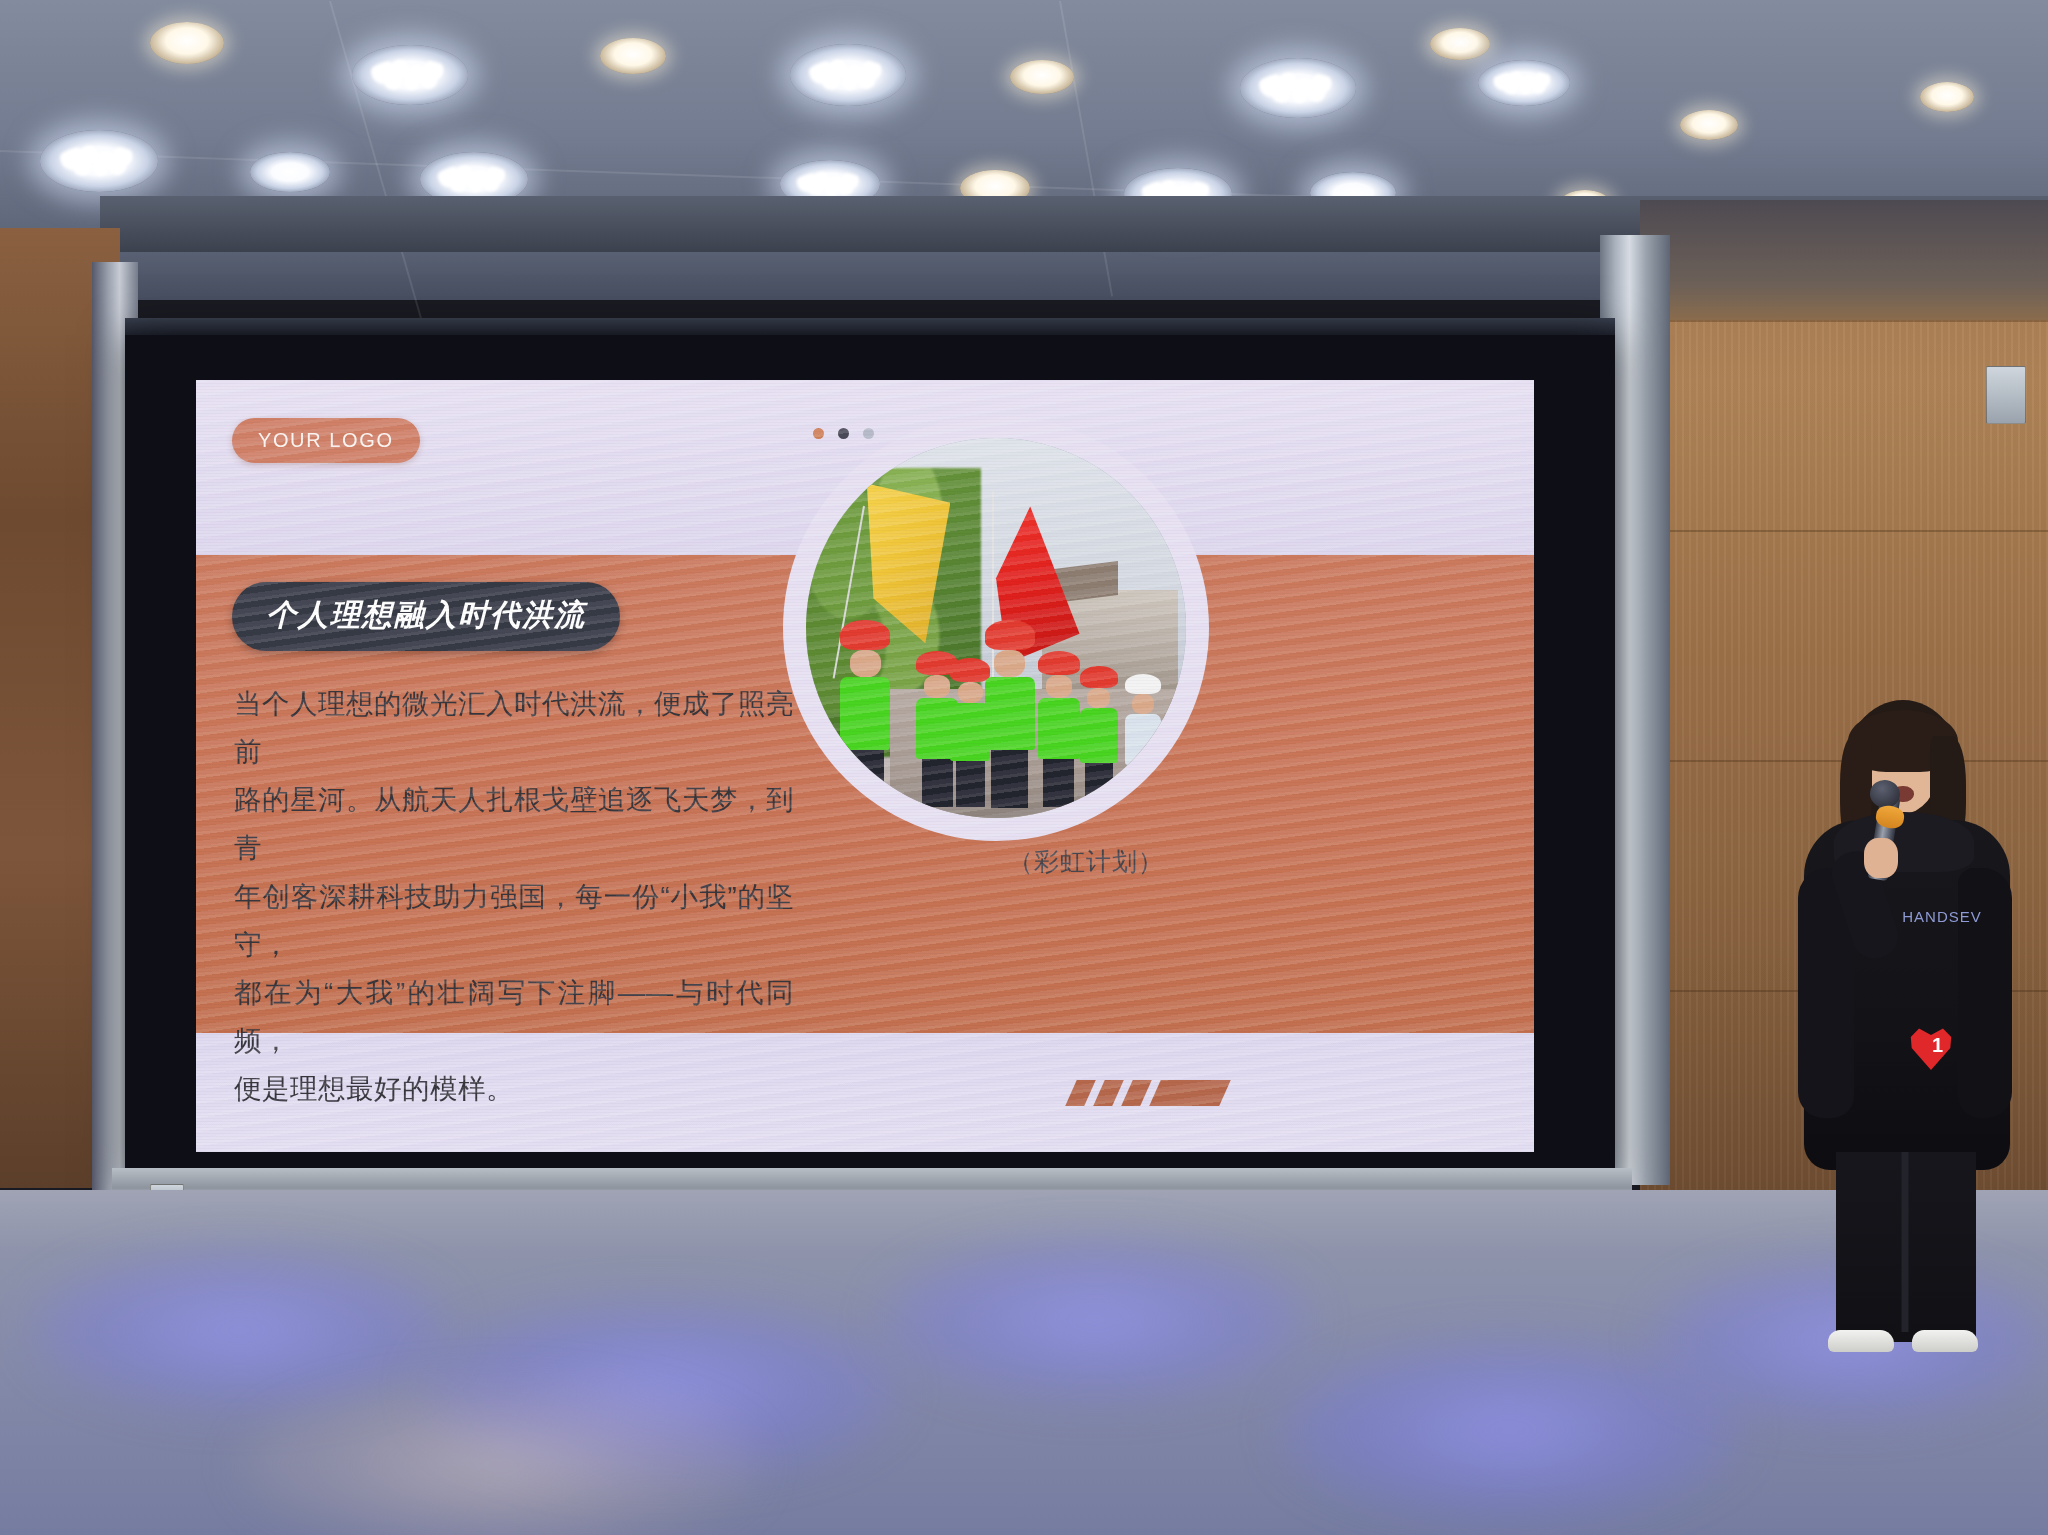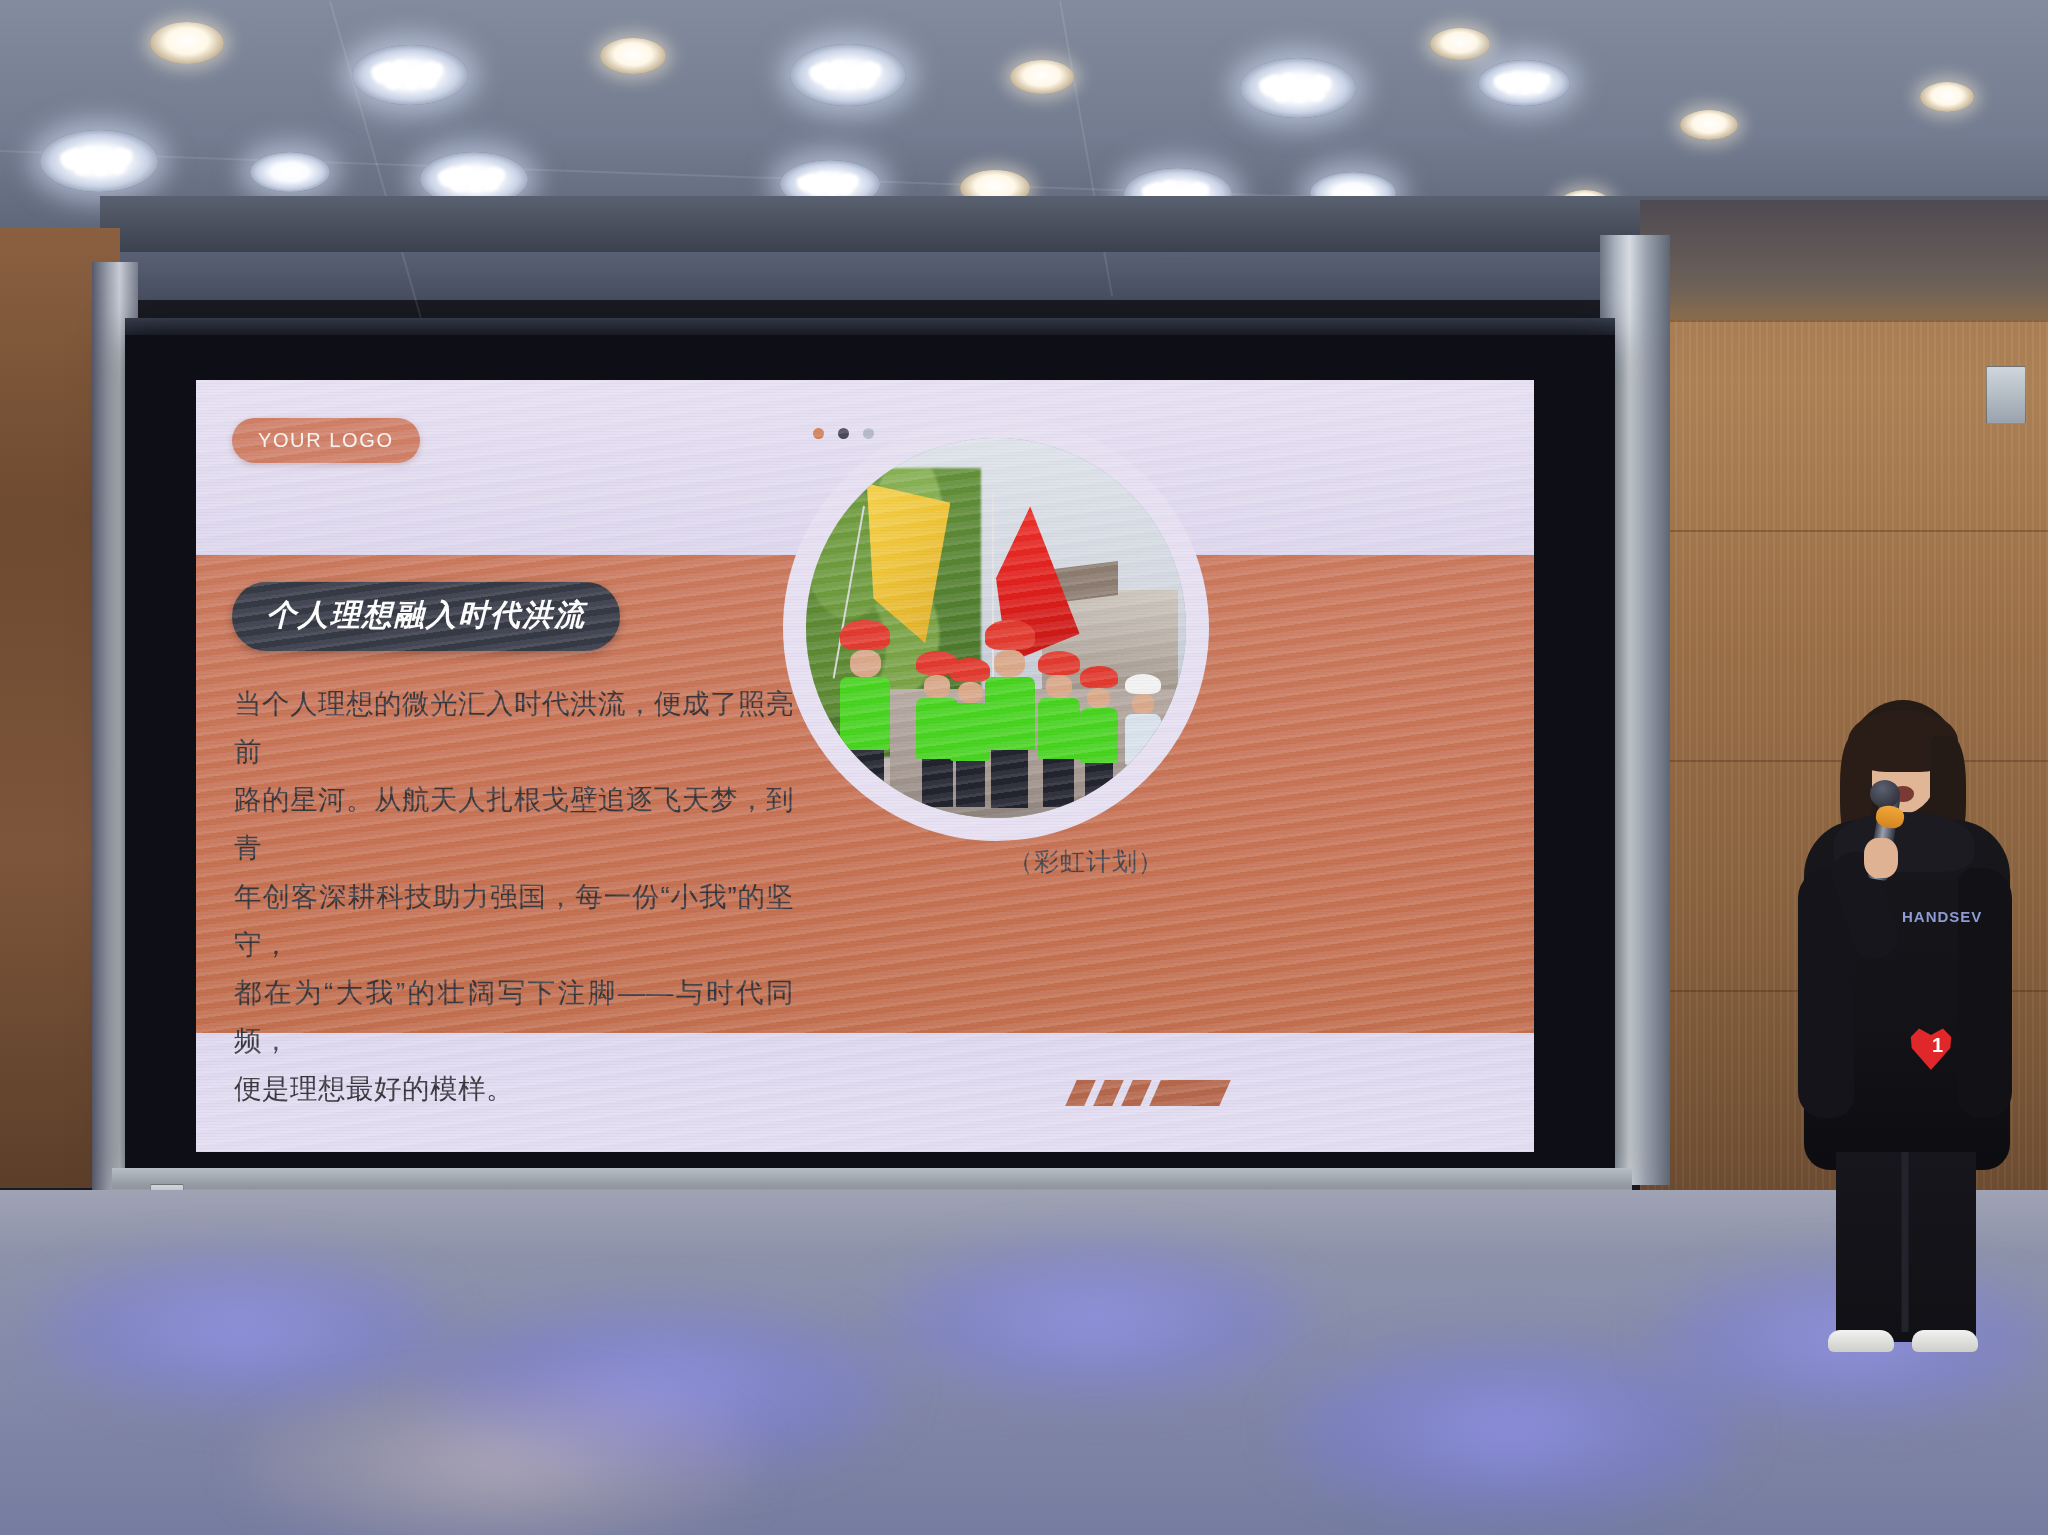--- a/index.html
+++ b/index.html
@@ -286,21 +286,21 @@
     position:absolute; left:14px; top:120px; width:206px; height:350px;
     background:linear-gradient(180deg,#17171c 0%, #121217 60%, #0d0d11 100%);
     border-radius:56px 56px 26px 26px;
   }
   .p-hood {
     position:absolute; left:44px; top:112px; width:140px; height:60px;
     background:#1b1b21; border-radius:50% 50% 24% 24%;
   }
   .p-logo {
     position:absolute; left:112px; top:208px; width:80px; height:26px;
-    color:#8e9bd4; font-size:15px; letter-spacing:1px; font-weight:700;
+    color:#8e9bd4; font-size:15px; letter-spacing:1px; font-weight:400;
     text-align:center;
   }
   .p-heart {
     position:absolute; left:118px; top:324px; width:46px; height:46px;
     background:#e0272a;
     clip-path:polygon(50% 100%, 8% 52%, 6% 28%, 24% 10%, 50% 24%, 76% 10%, 94% 28%, 92% 52%);
   }
   .p-heart span {
     position:absolute; left:52%; top:22%; color:#fff; font-size:20px; font-weight:700;
   }

